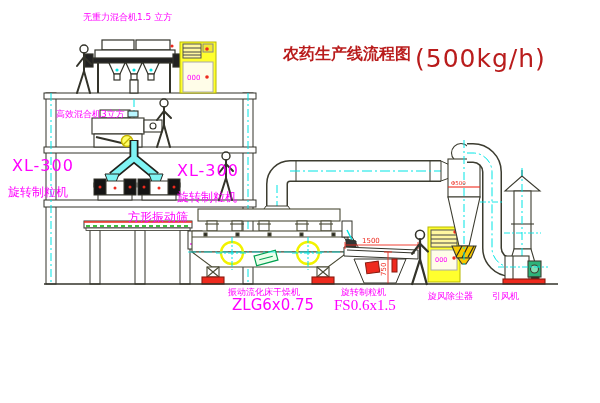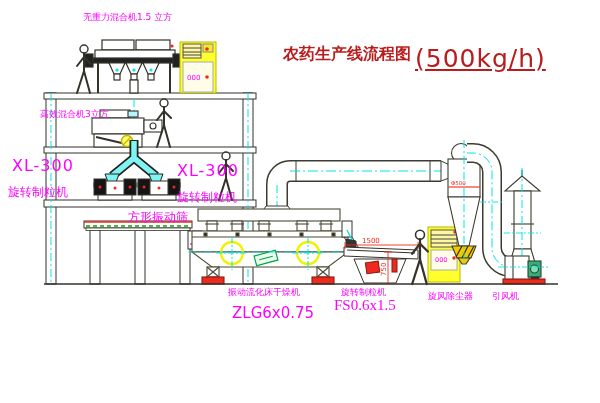--- a/index.html
+++ b/index.html
@@ -8,21 +8,21 @@
   #stage svg{position:absolute;left:0;top:0;}
   .lbl{position:absolute;color:#ff00ff;white-space:nowrap;line-height:1;
        font-family:"DejaVu Sans",sans-serif;}
   .lbl-sm{font-size:9px;}
   .lbl-md{font-size:12px;}
   .lbl-model{font-size:16px;letter-spacing:1px;}
   .lbl-model2{font-size:15px;}
   #title{position:absolute;left:283px;top:44px;display:flex;align-items:flex-start;
          color:#b91c1c;gap:4px;}
   #title .t-cn{font-size:16px;font-weight:bold;padding-bottom:3px;}
-  #title .t-cap{font-size:25px;font-weight:normal;letter-spacing:1px;text-decoration:underline;}
+  #title .t-cap{font-size:25px;font-weight:normal;letter-spacing:1px;}
 </style>
 </head>
 <body>
 
 <div id="stage">
 
 <svg width="600" height="403" viewBox="0 0 600 403">
   <defs>
     <g id="person" stroke="#33332a" stroke-width="2" fill="none" stroke-linecap="round">
       <circle cx="0" cy="-44" r="4" fill="#fff" stroke-width="1.4"></circle>
@@ -300,32 +300,32 @@
 
   <line x1="44" y1="284" x2="558" y2="284" stroke="#33332a" stroke-width="1.6"></line>
 </svg>
 
 <div id="title">
   <span class="t-cn">农药生产线流程图</span>
       <span class="t-cap">(500kg/h)</span>
 </div>
 
 <div class="lbl lbl-sm" style="left:83px;top:13px;text-align:right;">无重力混合机1.5 立方</div>
-<div class="lbl lbl-sm" style="left:40px;top:110px;">高效混合机3立方</div>
+<div class="lbl lbl-sm" style="left:56px;top:110px;">高效混合机3立方</div>
 
 <div class="lbl lbl-model" style="left:12px;top:158px;">XL-300</div>
 <div class="lbl lbl-md" style="left:8px;top:186px;">旋转制粒机</div>
 
 <div class="lbl lbl-model" style="left:177px;top:163px;">XL-300</div>
 <div class="lbl lbl-md" style="left:177px;top:191px;">旋转制粒机</div>
 
 <div class="lbl lbl-md" style="left:128px;top:211px;">方形振动筛</div>
 
 <div class="lbl lbl-sm" style="left:228px;top:288px;">振动流化床干燥机</div>
-<div class="lbl lbl-model2" style="left:232px;top:298px;margin-top:8px;">ZLG6x0.75</div>
+<div class="lbl lbl-model2" style="left:232px;top:298px;">ZLG6x0.75</div>
 
 <div class="lbl lbl-sm" style="left:341px;top:288px;">旋转制粒机</div>
 <div class="lbl lbl-model2" style="left:334px;top:298px;font-family:Liberation Serif, serif;">FS0.6x1.5</div>
 
 <div class="lbl lbl-sm" style="left:428px;top:292px;">旋风除尘器</div>
 <div class="lbl lbl-sm" style="left:492px;top:292px;">引风机</div>
 
 </div>
 
 </body></html>

